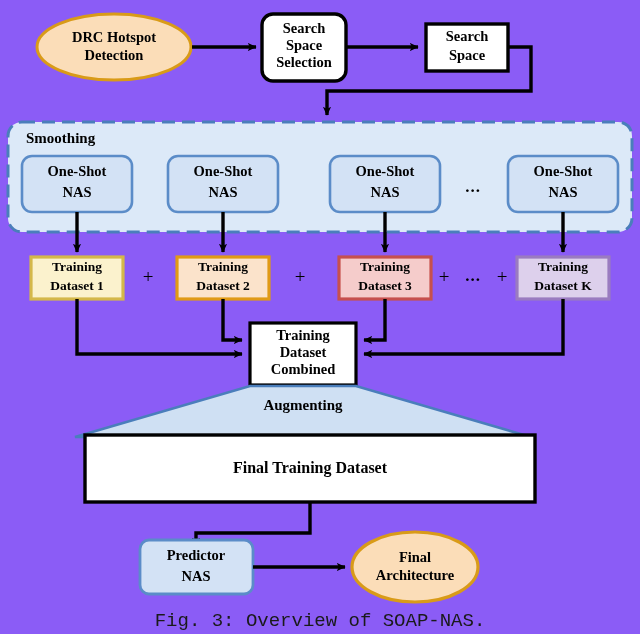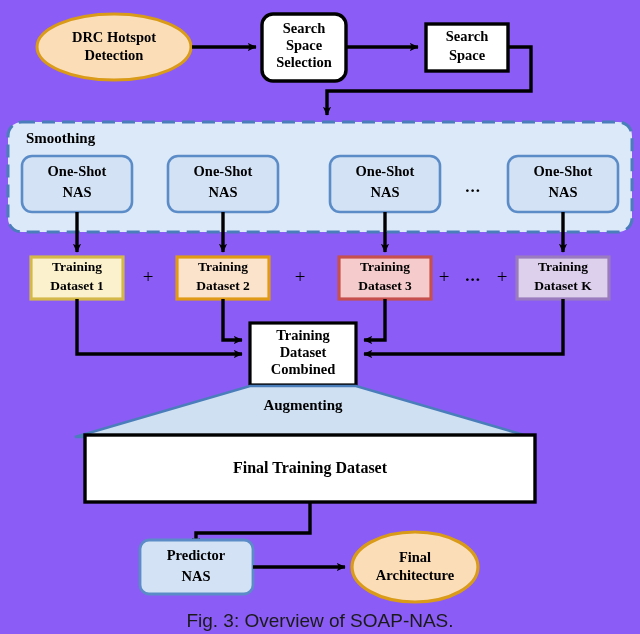--- a/index.html
+++ b/index.html
@@ -59,21 +59,21 @@
     fill: #000000;
     text-anchor: start;
     dominant-baseline: middle;
   }
   .caption {
     position: absolute;
     left: 0;
     top: 606px;
     width: 640px;
     text-align: center;
-    font-family: Liberation Sans, sans-serif;
+    font-family: Liberation Mono, monospace;
     font-size: 19px;
     color: #1a1a1a;
     white-space: nowrap;
     overflow: hidden;
     height: 28px;
     line-height: 30px;
   }
 </style>
 </head>
 <body>

